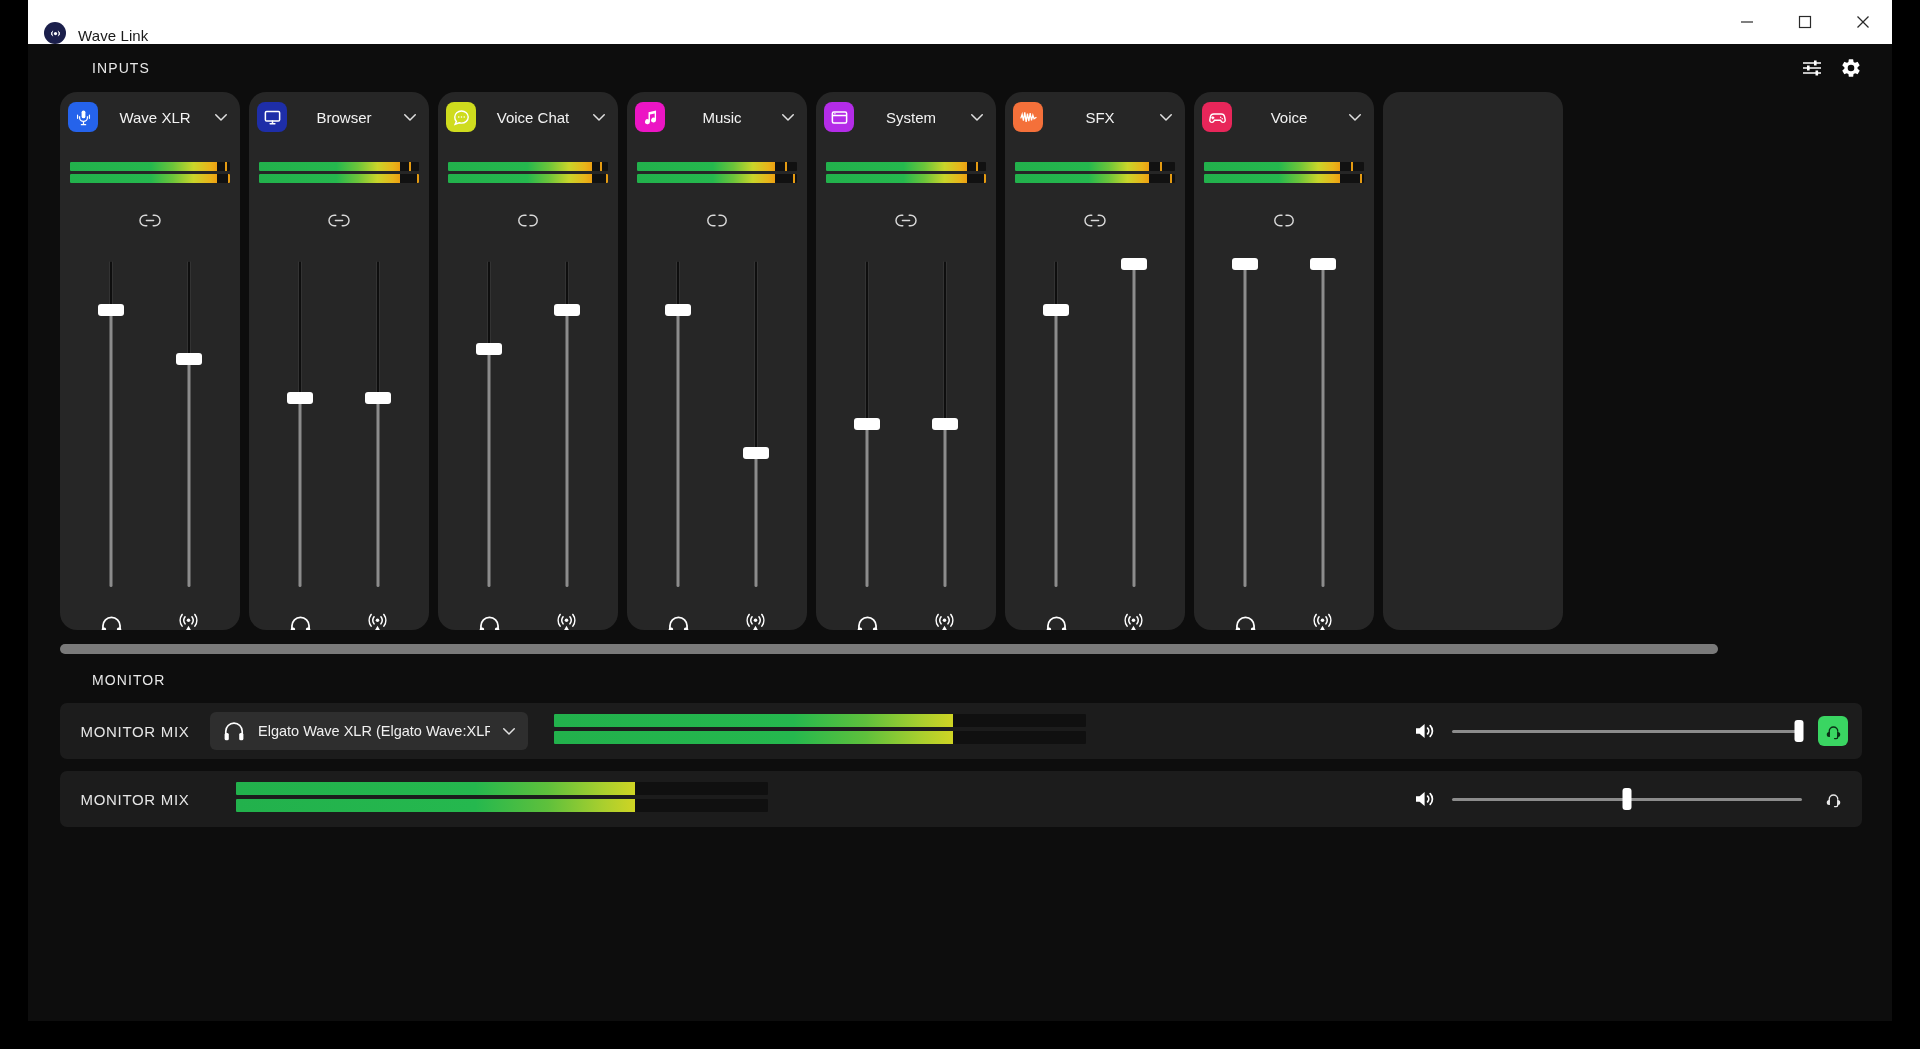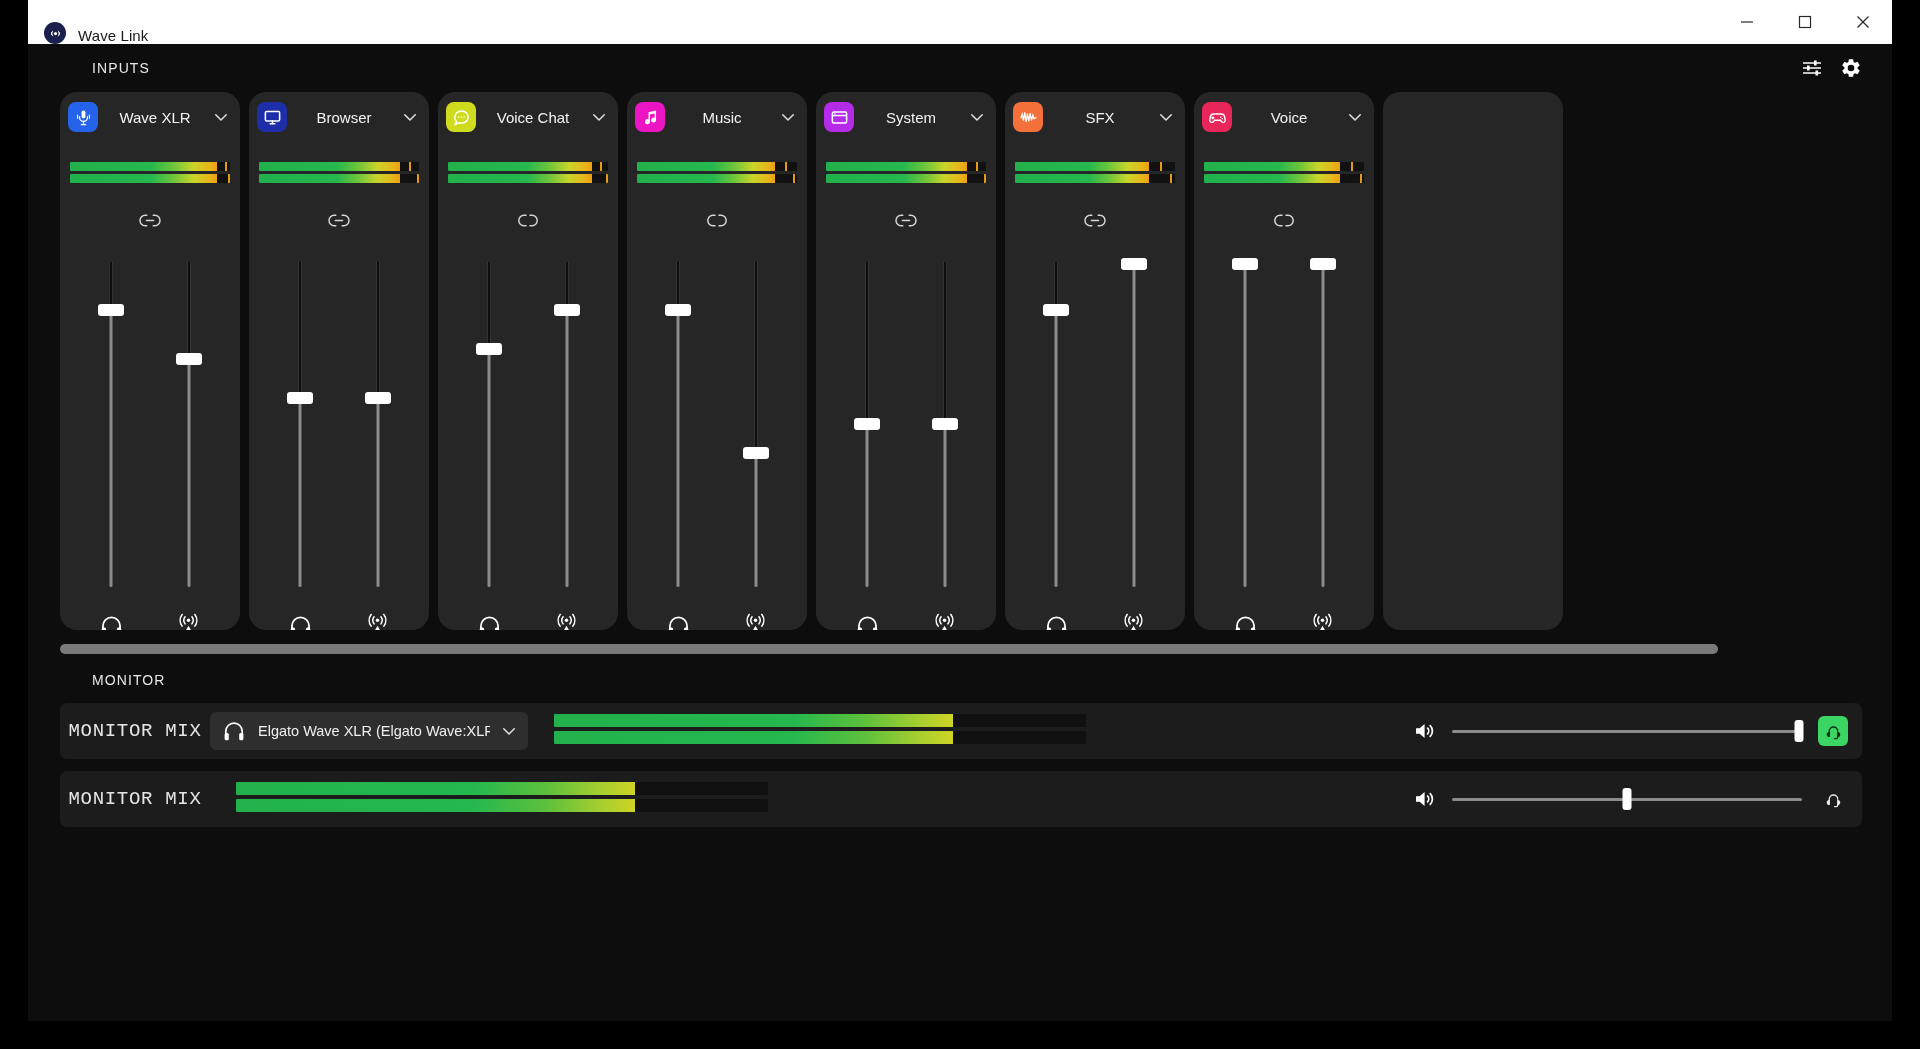--- a/index.html
+++ b/index.html
@@ -133,21 +133,21 @@
   
   .outputs { flex: 1; padding: 0 30px 0 32px; }
   .out-head { height: 46px; display: flex; align-items: center; }
   .out-row {
     height: 56px; background: #1c1c1c; border-radius: 7px;
     display: flex; align-items: center; margin-bottom: 12px;
     padding: 0 14px 0 0;
   }
   .out-label {
     width: 150px; flex: 0 0 150px; text-align: center;
-    font-size: 19px; color: #e6e6e6; letter-spacing: .7px; font-family: Liberation Mono, monospace;
+    font-size: 15px; color: #e6e6e6; letter-spacing: .7px;
   }
   .out-select {
     width: 318px; flex: 0 0 318px; height: 38px; background: #2e2e2e;
     border-radius: 6px; display: flex; align-items: center;
     padding: 0 10px 0 12px; gap: 10px;
   }
   .out-sel-icon { color: #ffffff; display: flex; flex: 0 0 26px; }
   .out-sel-text { flex: 1; font-size: 14.5px; color: #f0f0f0; white-space: nowrap; overflow: hidden; }
   .out-meters { flex: 1; padding: 0 18px 0 26px; }
   .out-meter {

